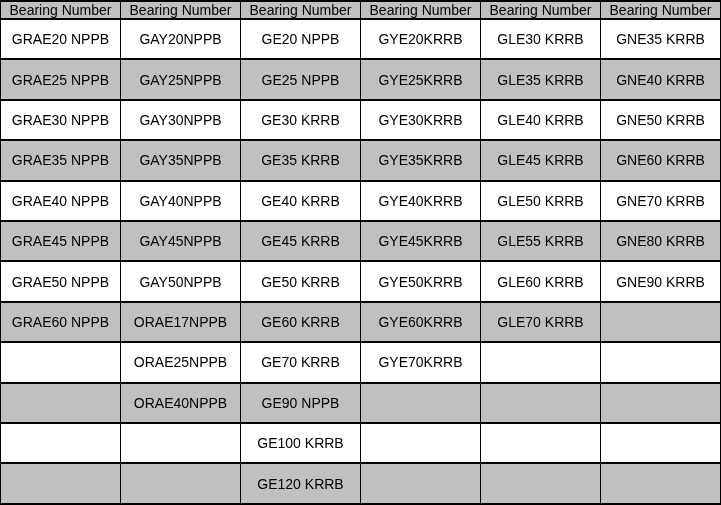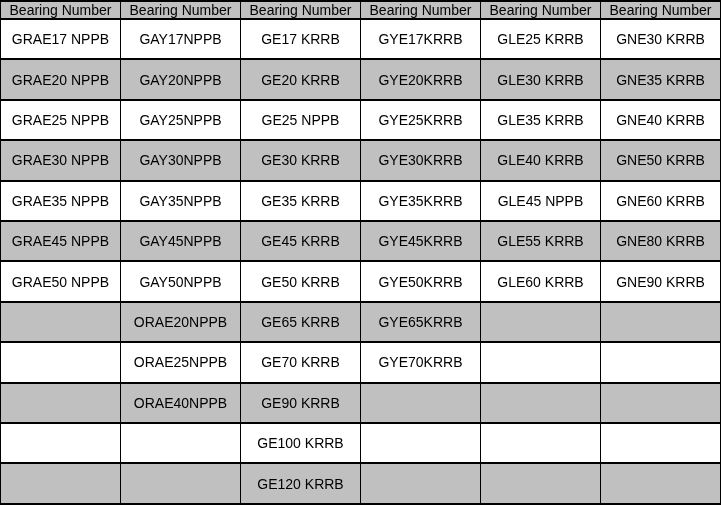--- a/index.html
+++ b/index.html
@@ -54,31 +54,23 @@
           <th>Bearing Number</th>
           <th>Bearing Number</th>
           <th>Bearing Number</th>
           <th>Bearing Number</th>
           <th>Bearing Number</th>
           <th>Bearing Number</th>
         </tr>
     </thead>
     <tbody>
         <tr>
-          <td>GRAE17 NPPB</td>
-          <td>GAY17NPPB</td>
-          <td>GE17 KRRB</td>
-          <td>GYE17KRRB</td>
-          <td>GLE25 KRRB</td>
-          <td>GNE30 KRRB</td>
-        </tr>
-        <tr>
           <td>GRAE20 NPPB</td>
           <td>GAY20NPPB</td>
-          <td>GE20 KRRB</td>
+          <td>GE20 NPPB</td>
           <td>GYE20KRRB</td>
           <td>GLE30 KRRB</td>
           <td>GNE35 KRRB</td>
         </tr>
         <tr>
           <td>GRAE25 NPPB</td>
           <td>GAY25NPPB</td>
           <td>GE25 NPPB</td>
           <td>GYE25KRRB</td>
           <td>GLE35 KRRB</td>
@@ -90,59 +82,67 @@
           <td>GE30 KRRB</td>
           <td>GYE30KRRB</td>
           <td>GLE40 KRRB</td>
           <td>GNE50 KRRB</td>
         </tr>
         <tr>
           <td>GRAE35 NPPB</td>
           <td>GAY35NPPB</td>
           <td>GE35 KRRB</td>
           <td>GYE35KRRB</td>
-          <td>GLE45 NPPB</td>
+          <td>GLE45 KRRB</td>
           <td>GNE60 KRRB</td>
+        </tr>
+        <tr>
+          <td>GRAE40 NPPB</td>
+          <td>GAY40NPPB</td>
+          <td>GE40 KRRB</td>
+          <td>GYE40KRRB</td>
+          <td>GLE50 KRRB</td>
+          <td>GNE70 KRRB</td>
         </tr>
         <tr>
           <td>GRAE45 NPPB</td>
           <td>GAY45NPPB</td>
           <td>GE45 KRRB</td>
           <td>GYE45KRRB</td>
           <td>GLE55 KRRB</td>
           <td>GNE80 KRRB</td>
         </tr>
         <tr>
           <td>GRAE50 NPPB</td>
           <td>GAY50NPPB</td>
           <td>GE50 KRRB</td>
           <td>GYE50KRRB</td>
           <td>GLE60 KRRB</td>
           <td>GNE90 KRRB</td>
         </tr>
         <tr>
-          <td></td>
-          <td>ORAE20NPPB</td>
-          <td>GE65 KRRB</td>
-          <td>GYE65KRRB</td>
-          <td></td>
+          <td>GRAE60 NPPB</td>
+          <td>ORAE17NPPB</td>
+          <td>GE60 KRRB</td>
+          <td>GYE60KRRB</td>
+          <td>GLE70 KRRB</td>
           <td></td>
         </tr>
         <tr>
           <td></td>
           <td>ORAE25NPPB</td>
           <td>GE70 KRRB</td>
           <td>GYE70KRRB</td>
           <td></td>
           <td></td>
         </tr>
         <tr>
           <td></td>
           <td>ORAE40NPPB</td>
-          <td>GE90 KRRB</td>
+          <td>GE90 NPPB</td>
           <td></td>
           <td></td>
           <td></td>
         </tr>
         <tr>
           <td></td>
           <td></td>
           <td>GE100 KRRB</td>
           <td></td>
           <td></td>

